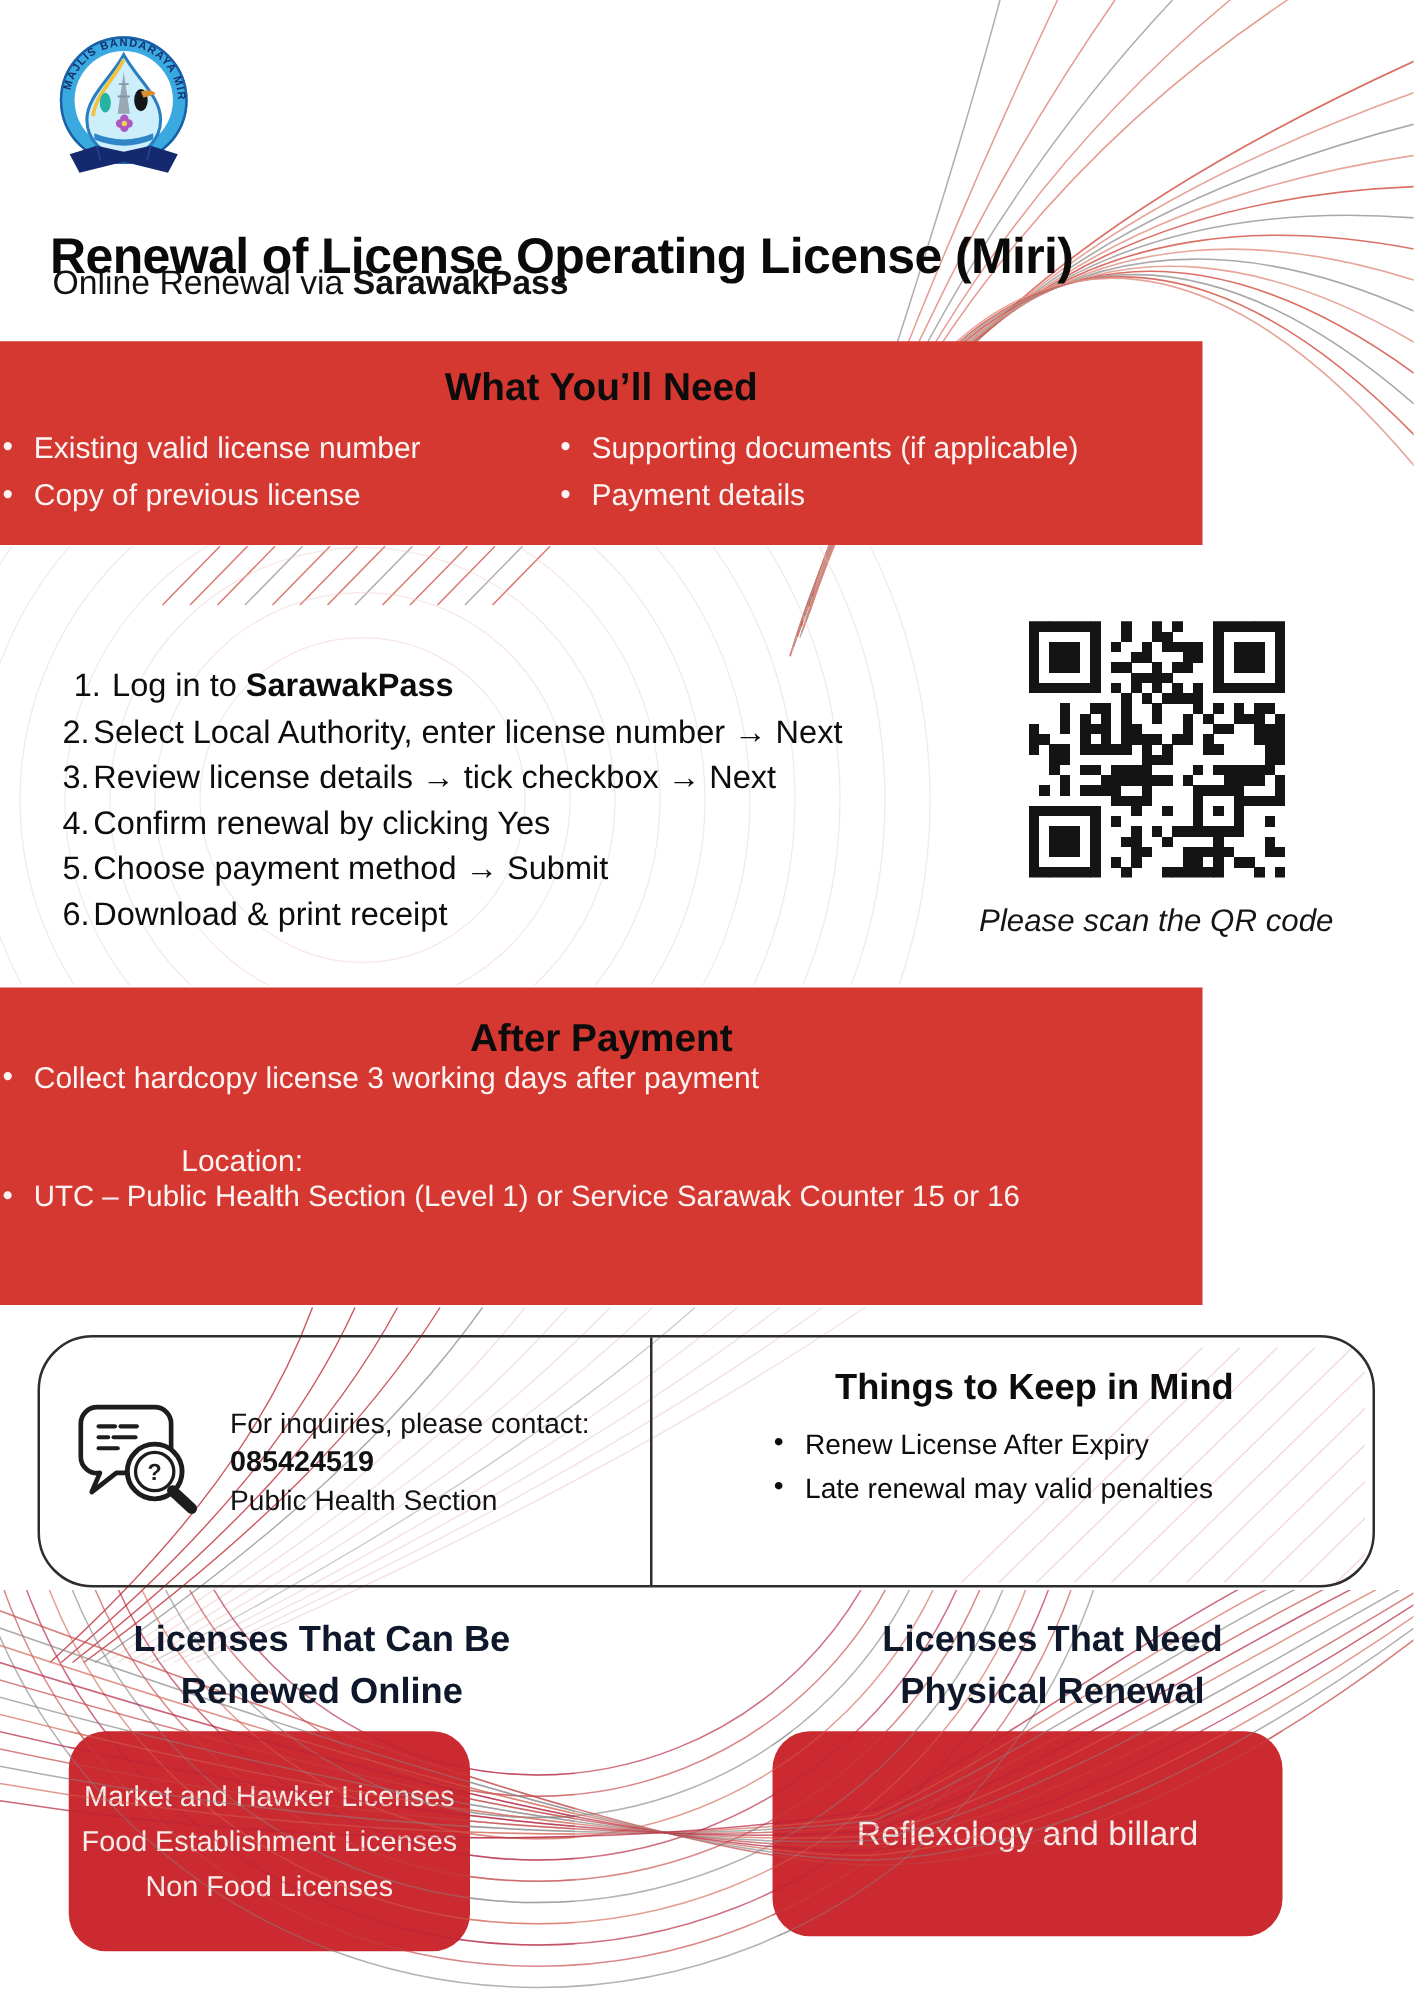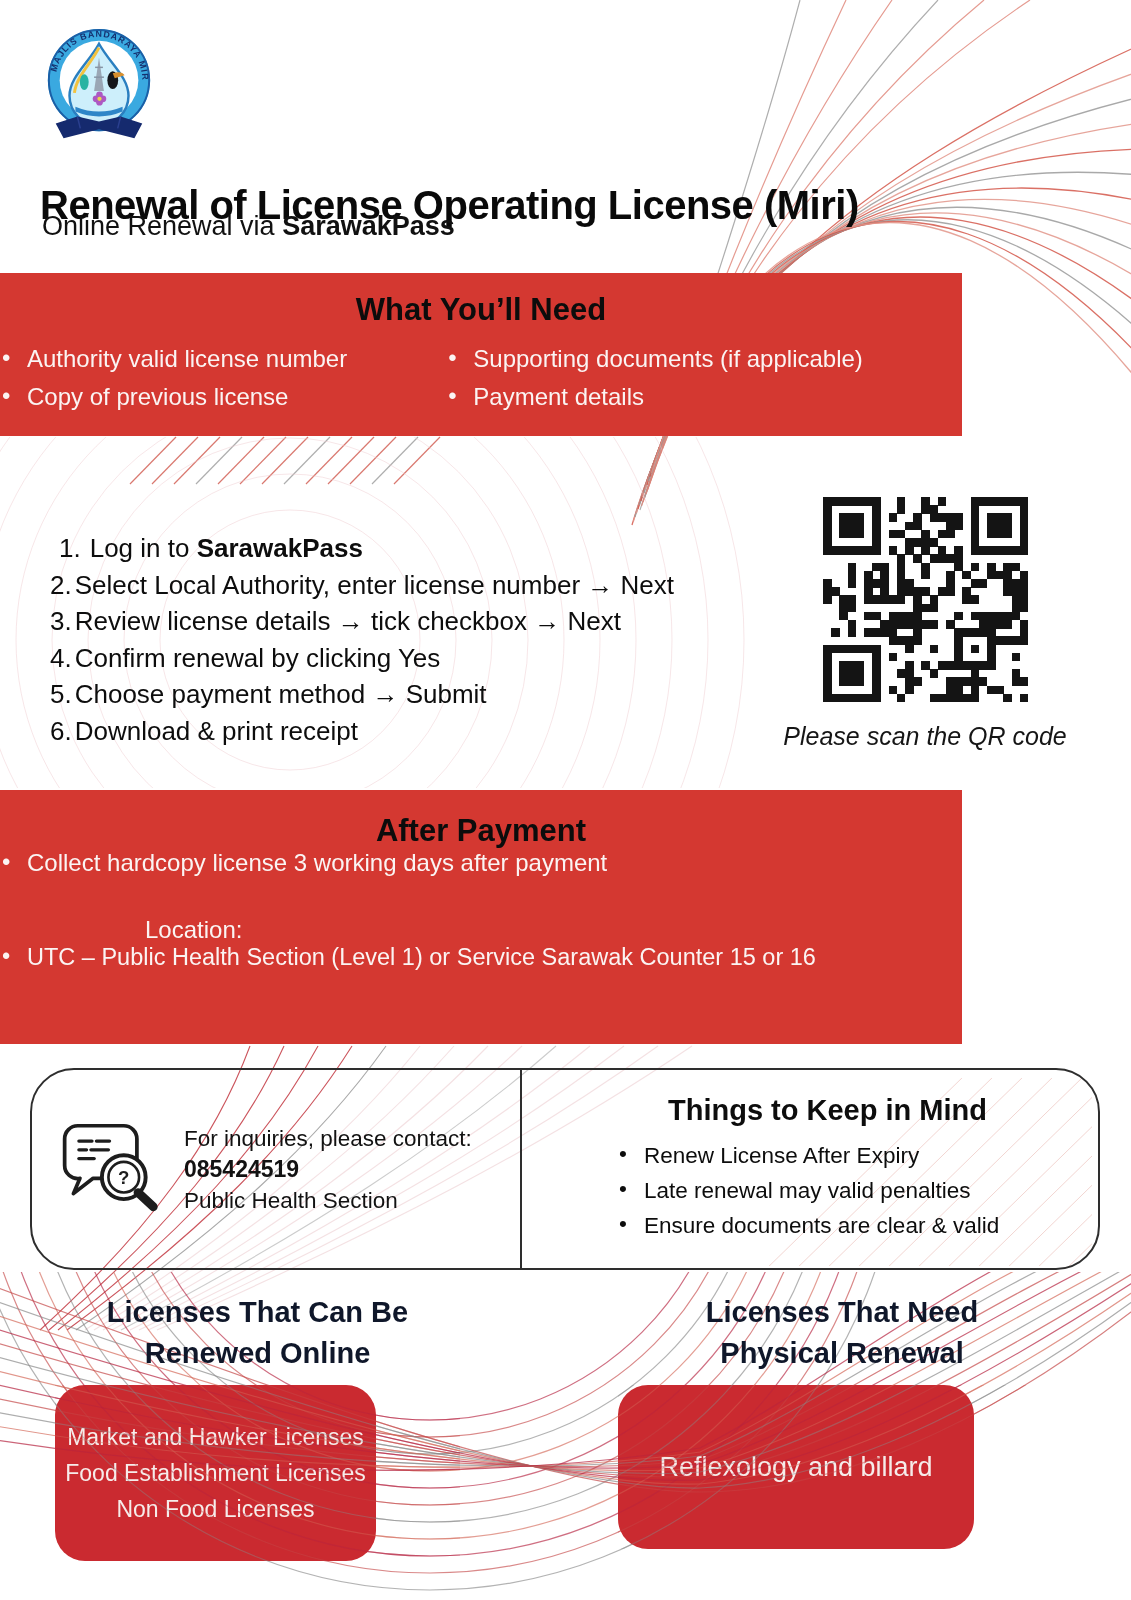--- a/index.html
+++ b/index.html
@@ -48,21 +48,21 @@
   .things-title{text-align:center;font-size:29px;font-weight:800;margin:8px 0 16px;}
   .info-right ul.dots{font-size:22.5px;}
   .info-right ul.dots li{margin-bottom:9px;}
   .info-right ul.dots li::before{top:-2px;}
 
   .col-head{top:1292px;font-size:29px;font-weight:800;text-align:center;line-height:41px;color:#0f172a;}
   .left-head{left:55px;width:405px;} .right-head{left:618px;width:448px;}
   .red-card{position:absolute;z-index:2;background:var(--cardred);border-radius:30px;color:#f6ecea;
             display:flex;align-items:center;justify-content:center;text-align:center;}
   .card-left{left:55px;top:1385px;width:321px;height:176px;font-size:23px;line-height:36px;}
-  .card-right{left:618px;top:1385px;width:356px;height:164px;font-size:27px;}
+  .card-right{left:618px;top:1385px;width:408px;height:164px;font-size:27px;}
 </style>
 </head>
 <body>
 
 <div class="page">
 
   <svg id="bg" class="decor" width="1131" height="1600" viewBox="0 0 1131 1600">
       <defs>
         <clipPath id="clipMid">
           <rect x="0" y="437" width="1131" height="351"></rect>
@@ -208,21 +208,21 @@
 
   <h1 class="abs title">Renewal of License Operating License (Miri)</h1>
   <div class="abs subtitle">
     <span>Online Renewal via </span><strong>SarawakPass</strong>
   </div>
 
   <section class="abs banner banner1">
     <h2>What You’ll Need</h2>
     <div class="need-cols">
       <ul class="dots need-col1">
-        <li>Authority valid license number</li>
+        <li>Existing valid license number</li>
         <li>Copy of previous license</li>
       </ul>
       <ul class="dots need-col2">
         <li>Supporting documents (if applicable)</li>
         <li>Payment details</li>
       </ul>
     </div>
   </section>
 
   <ol class="abs steps">
@@ -574,21 +574,20 @@
         <div>For inquiries, please contact:</div>
         <div class="phone">085424519</div>
         <div>Public Health Section</div>
       </div>
     </div>
     <div class="info-right">
       <div class="things-title">Things to Keep in Mind</div>
       <ul class="dots">
         <li>Renew License After Expiry</li>
         <li>Late renewal may valid penalties</li>
-        <li>Ensure documents are clear &amp; valid</li>
       </ul>
     </div>
   </section>
 
   <div class="abs col-head left-head">
     <div>Licenses That Can Be</div>
     <div>Renewed Online</div>
   </div>
   <div class="abs col-head right-head">
     <div>Licenses That Need</div>

